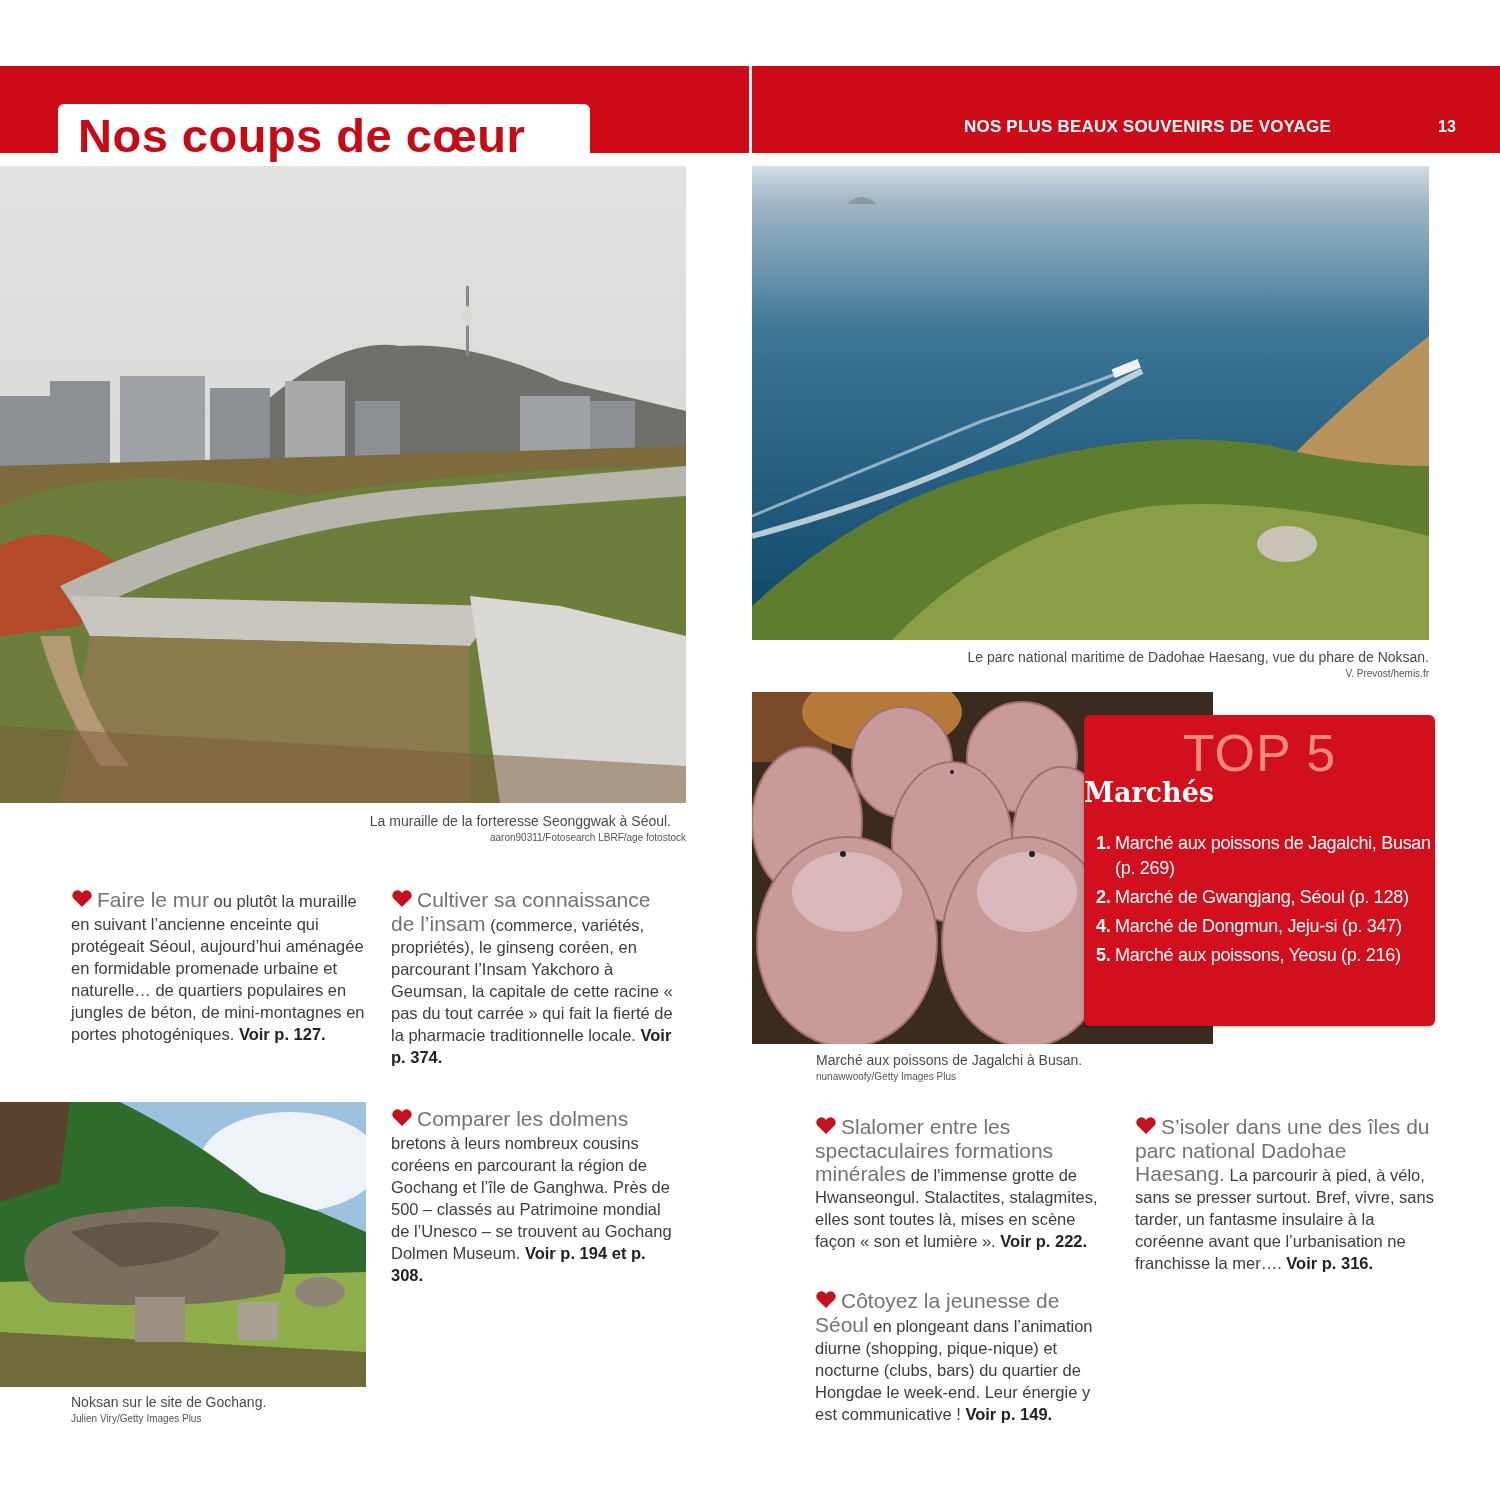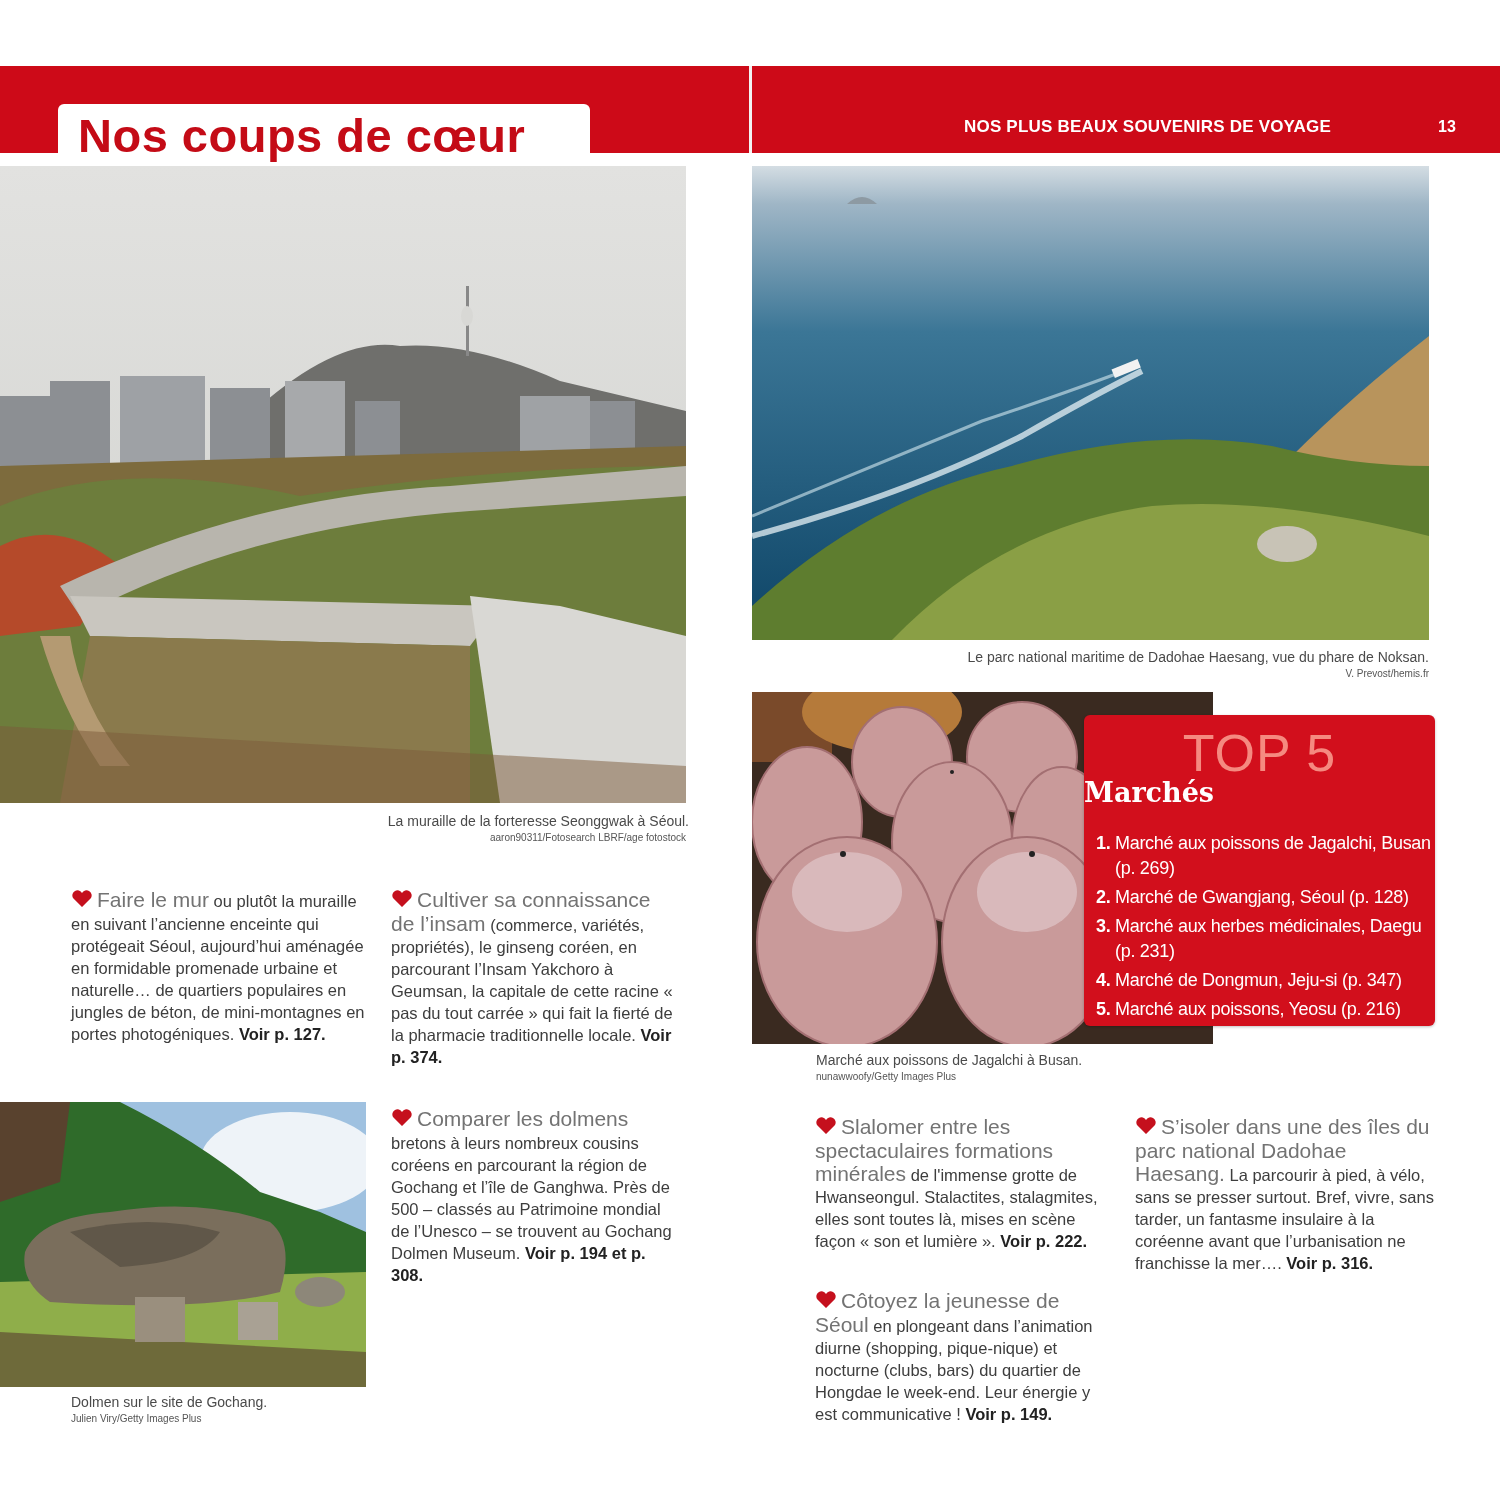--- a/index.html
+++ b/index.html
@@ -107,21 +107,21 @@
     <path d="M0 340 Q120 290 300 330 Q500 300 686 300 L686 637 L0 637 Z" fill="#6d7d3c"></path>
     <path d="M0 380 Q60 350 120 400 L80 460 L0 470 Z" fill="#b54a2a"></path>
     <path d="M60 420 Q250 330 450 320 L686 300 L686 330 L470 345 Q250 360 80 450 Z" fill="#b8b5ad"></path>
     <path d="M70 430 L90 470 L470 480 L500 440 Z" fill="#c9c6bf"></path>
     <path d="M90 470 L470 480 L470 637 L60 637 Z" fill="#8a7a4c"></path>
     <path d="M470 430 L560 440 L686 470 L686 637 L500 637 Z" fill="#d9d8d4"></path>
     <path d="M40 470 Q60 540 100 600 L130 600 Q80 540 70 470 Z" fill="#b49a72"></path>
     <path d="M0 560 L686 600 L686 637 L0 637 Z" fill="#7b5a3a" opacity="0.5"></path>
   </svg>
 </div>
-<div class="abs caption right" style="left:303px; top:813px; width:386px;">La muraille de la forteresse Seonggwak à Séoul.</div>
+<div class="abs caption right" style="left:285px; top:813px; width:386px;">La muraille de la forteresse Seonggwak à Séoul.</div>
 <div class="abs credit right" style="left:300px; top:832px; width:386px;">aaron90311/Fotosearch LBRF/age fotostock</div>
 
 <div class="abs photo ph-sea">
   <svg viewBox="0 0 677 474" preserveAspectRatio="none">
     <defs>
       <linearGradient id="seaG" x1="0" y1="0" x2="0" y2="1">
         <stop offset="0" stop-color="#d4dde3"></stop>
           <stop offset="0.08" stop-color="#9fb6c6"></stop>
         <stop offset="0.35" stop-color="#3b7696"></stop>
           <stop offset="1" stop-color="#0d4466"></stop>
@@ -168,42 +168,41 @@
 </div>
 <div class="abs caption" style="left:816px; top:1052px;">Marché aux poissons de Jagalchi à Busan.</div>
 <div class="abs credit" style="left:816px; top:1071px;">nunawwoofy/Getty Images Plus</div>
 
 <div class="abs top5">
   <div class="abs top5-title">TOP 5</div>
   <div class="abs top5-sub">Marchés</div>
   <ul class="abs top5-list">
     <li><span class="num">1.</span><span>Marché aux poissons de Jagalchi, Busan (p. 269)</span></li>
     <li><span class="num">2.</span><span>Marché de Gwangjang, Séoul (p. 128)</span></li>
-    <li><span class="num">3.</span><span>Marché aux herbes médicinales, Daegu (p. 231)</span></li>
     <li><span class="num">4.</span><span>Marché de Dongmun, Jeju-si (p. 347)</span></li>
     <li><span class="num">5.</span><span>Marché aux poissons, Yeosu (p. 216)</span></li>
   </ul>
 </div>
 
 <div class="abs photo ph-dolmen">
   <svg viewBox="0 0 366 285" preserveAspectRatio="none">
     <rect width="366" height="285" fill="#9fc1e0"></rect>
     <ellipse cx="290" cy="60" rx="90" ry="50" fill="#eef3f8"></ellipse>
     <path d="M0 0 L120 0 Q200 40 260 90 L320 110 L366 130 L366 200 L0 200 Z" fill="#2f6b2a"></path>
     <path d="M0 0 L70 0 L60 80 L0 100 Z" fill="#6b3030" opacity="0.7"></path>
     <path d="M0 180 L366 170 L366 285 L0 285 Z" fill="#8fae4a"></path>
     <path d="M0 230 L366 250 L366 285 L0 285 Z" fill="#6e6a3a"></path>
     <path d="M25 150 Q40 115 110 110 Q200 95 270 120 Q295 140 280 190 Q200 210 50 200 Q20 180 25 150 Z" fill="#7a6e5c"></path>
     <path d="M70 130 Q150 110 220 130 Q200 160 120 165 Z" fill="#4f473c" opacity="0.6"></path>
     <rect x="135" y="195" width="50" height="45" fill="#9a8f7e"></rect>
     <rect x="238" y="200" width="40" height="38" fill="#a9a194"></rect>
     <ellipse cx="320" cy="190" rx="25" ry="15" fill="#8d8779"></ellipse>
   </svg>
 </div>
-<div class="abs caption" style="left:71px; top:1394px;">Dolmen sur le site de Gochang.</div>
+<div class="abs caption" style="left:71px; top:1394px;">Noksan sur le site de Gochang.</div>
 <div class="abs credit" style="left:71px; top:1413px;">Julien Viry/Getty Images Plus</div>
 
 <div class="abs article" style="left:71px; top:889px; width:300px;">
   <span class="heart"><svg width="22" height="18" viewBox="0 0 22 18">
         <path d="M11 17 L2 8 A5 5 0 0 1 11 3 A5 5 0 0 1 20 8 Z" fill="#c5101d"></path>
       </svg></span><span class="head">Faire le mur</span><span> ou plutôt la muraille en suivant l’ancienne enceinte qui protégeait Séoul, aujourd’hui aménagée en formidable promenade urbaine et naturelle… de quartiers populaires en jungles de béton, de mini-montagnes en portes photogéniques. </span><span class="ref">Voir p. 127.</span>
 </div>
 
 <div class="abs article" style="left:391px; top:889px; width:285px;">
   <span class="heart"><svg width="22" height="18" viewBox="0 0 22 18">

